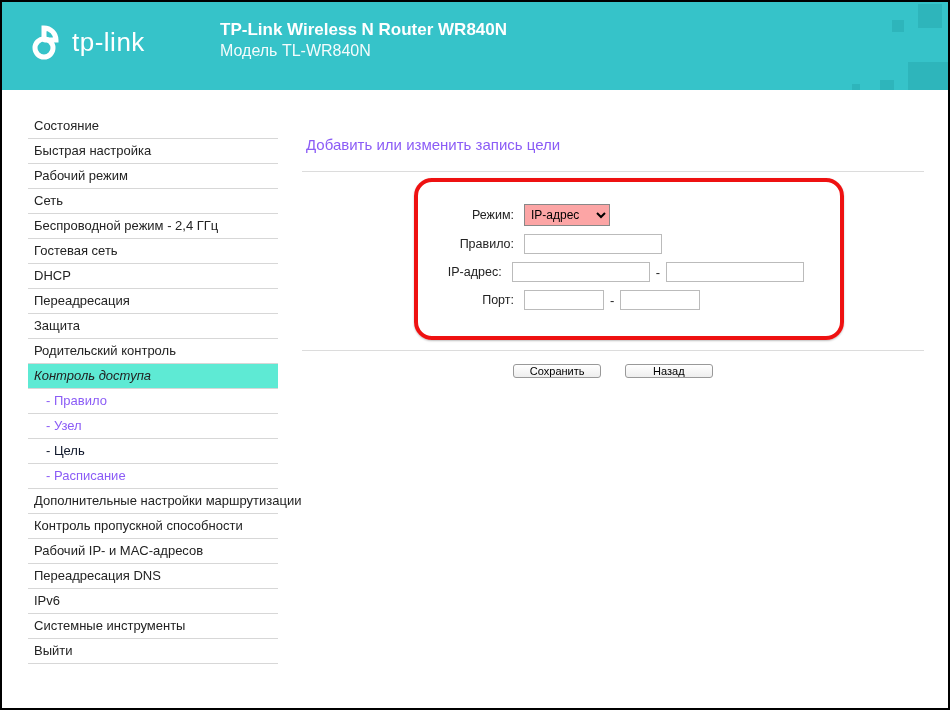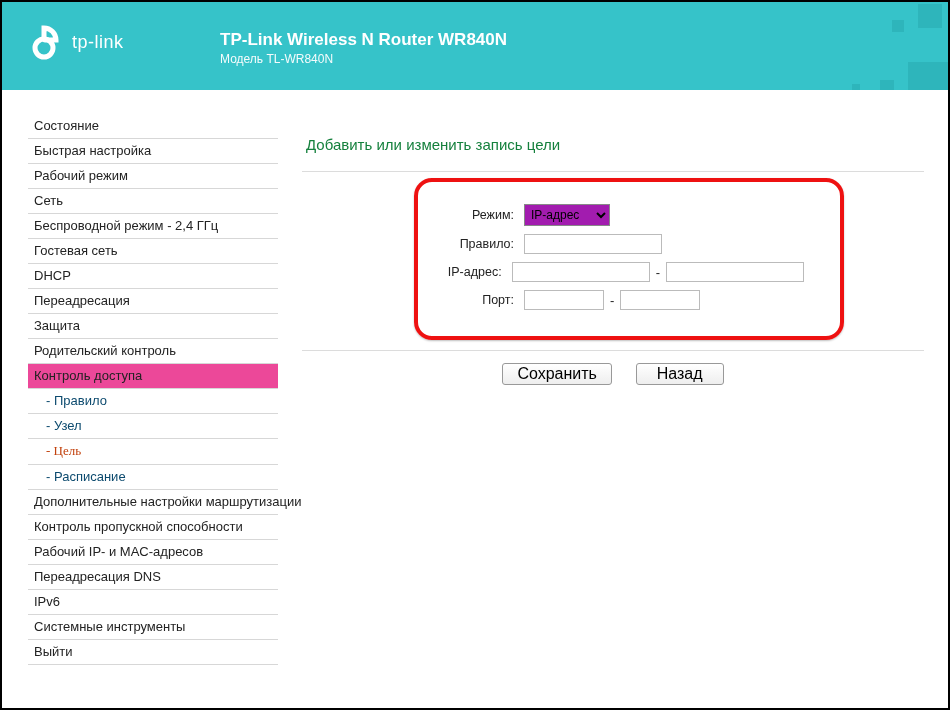--- a/index.html
+++ b/index.html
@@ -3,50 +3,50 @@
 <meta charset="utf-8">
 <style>
   * { box-sizing: border-box; margin: 0; padding: 0; }
   html, body { width: 950px; height: 710px; font-family: Arial, Helvetica, sans-serif; font-size: 13px; background: #fff; overflow: hidden; }
   .frame { position: relative; width: 950px; height: 710px; border: 2px solid #000; background: #fff; }
 
   
   .header { position: relative; height: 88px; background: #36c3c9; color: #fff; padding: 22px 0 0 28px; }
   .logo { display: flex; align-items: center; gap: 6px; }
   .logo-mark svg { display:block; }
-  .logo-text { font-size: 18px; font-weight: 400; letter-spacing: .5px; }
-  .header-titles { position: absolute; left: 218px; top: 28px; }
+  .logo-text { font-size: 26px; font-weight: 400; letter-spacing: .5px; }
+  .header-titles { position: absolute; left: 218px; top: 18px; }
   .header-title { font-size: 17px; font-weight: 700; }
-  .header-sub { font-size: 12px; font-weight: 400; margin-top: 2px; opacity: .95; }
+  .header-sub { font-size: 16px; font-weight: 400; margin-top: 2px; opacity: .95; }
   .header-deco { position:absolute; right:0; top:0; width:170px; height:88px; pointer-events:none; }
   .header-deco span { position:absolute; background:#2eb5bb; }
 
   
   .body { display: flex; height: calc(100% - 88px); }
   .sidebar { width: 276px; flex: 0 0 276px; padding: 24px 0 0 26px; }
   .menu { list-style: none; }
   .menu li { border-bottom: 1px solid #d7d7d7; padding: 4px 6px 5px 6px; color: #222; cursor: pointer; white-space: nowrap; }
-  .menu li.selected { background: #ec4899; }
-  .menu li.sub { padding-left: 18px; color: #0c4a6e; }
-  .menu li.sub.active { color: #c2410c; font-family: Liberation Serif, serif; }
+  .menu li.selected { background: #5eead4; font-style: italic; }
+  .menu li.sub { padding-left: 18px; color: #8b5cf6; }
+  .menu li.sub.active { color: #0f172a; }
 
   .content { flex: 1; padding: 36px 24px 0 24px; }
-  .page-title { color: #15803d; font-size: 15px; margin: 10px 0 18px 4px; }
+  .page-title { color: #8b5cf6; font-size: 15px; margin: 10px 0 18px 4px; }
   .hr { height:1px; background:#dcdcdc; margin-bottom: 6px; }
 
   .highlight { border: 4px solid #e11; border-radius: 18px; padding: 14px 36px 18px 10px; margin: 0 0 4px 112px; width: 430px; box-shadow: 0 1px 2px rgba(0,0,0,.25); }
   .row { display:flex; align-items:center; margin: 8px 0; }
   .row label { width: 96px; text-align: right; padding-right: 10px; color:#222; font-size: 12.5px; }
-  select.ctl { height: 22px; font-size: 12px; border:1px solid #888; padding: 1px 2px; background:#a21caf; }
+  select.ctl { height: 22px; font-size: 12px; border:1px solid #888; padding: 1px 2px; background:#fca5a5; }
   input.ctl { height: 20px; border:1px solid #bbb; padding: 1px 4px; font-size:12px; background:#fff; }
   .dash { padding: 0 6px; color:#222; }
 
   .hr2 { height:1px; background:#dcdcdc; margin: 10px 0 12px 0; }
   .btnbar { text-align:center; }
-  button.btn { min-width: 88px; height: 22px; font-size: 16px; border:1px solid #999; border-radius: 3px; background: linear-gradient(#fff,#eee); cursor:pointer; margin: 0 10px; padding: 0 14px; }
+  button.btn { min-width: 88px; height: 14px; font-size: 11px; border:1px solid #999; border-radius: 3px; background: linear-gradient(#fff,#eee); cursor:pointer; margin: 0 10px; padding: 0 14px; }
 </style>
 </head>
 <body>
 <div class="frame">
 
   <div class="header">
     <div class="logo">
       <span class="logo-mark">
         <svg width="36" height="36" viewBox="0 0 36 36">
           <circle cx="14" cy="24" r="9" fill="none" stroke="#fff" stroke-width="5"></circle>

